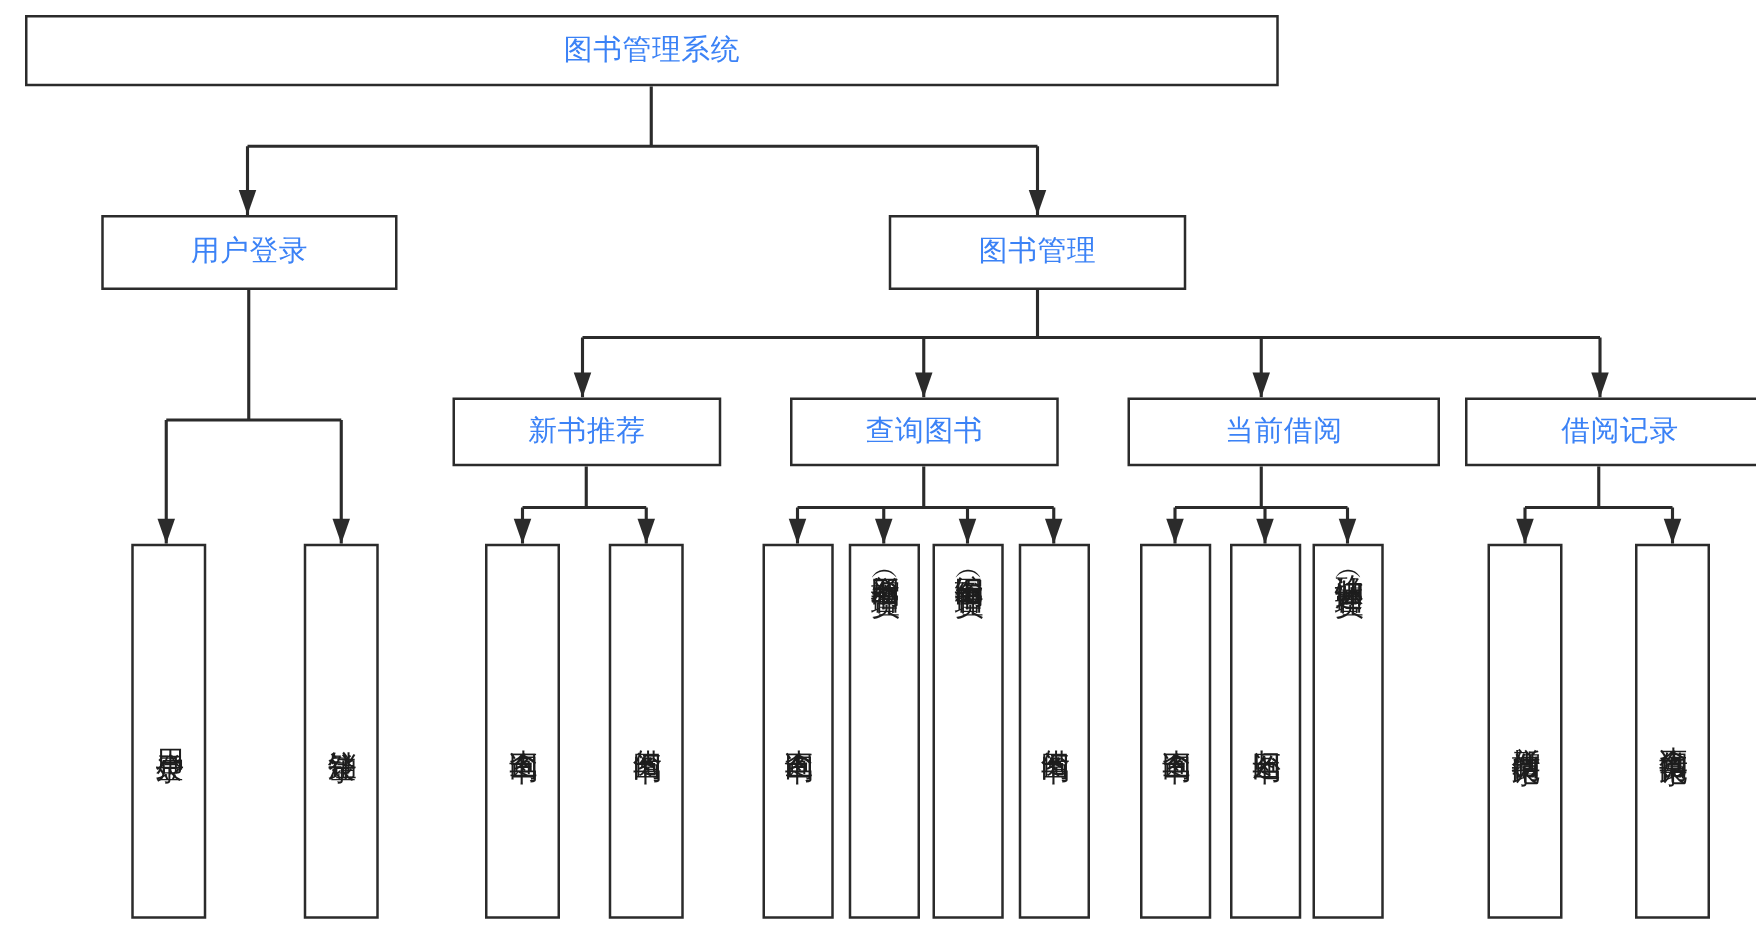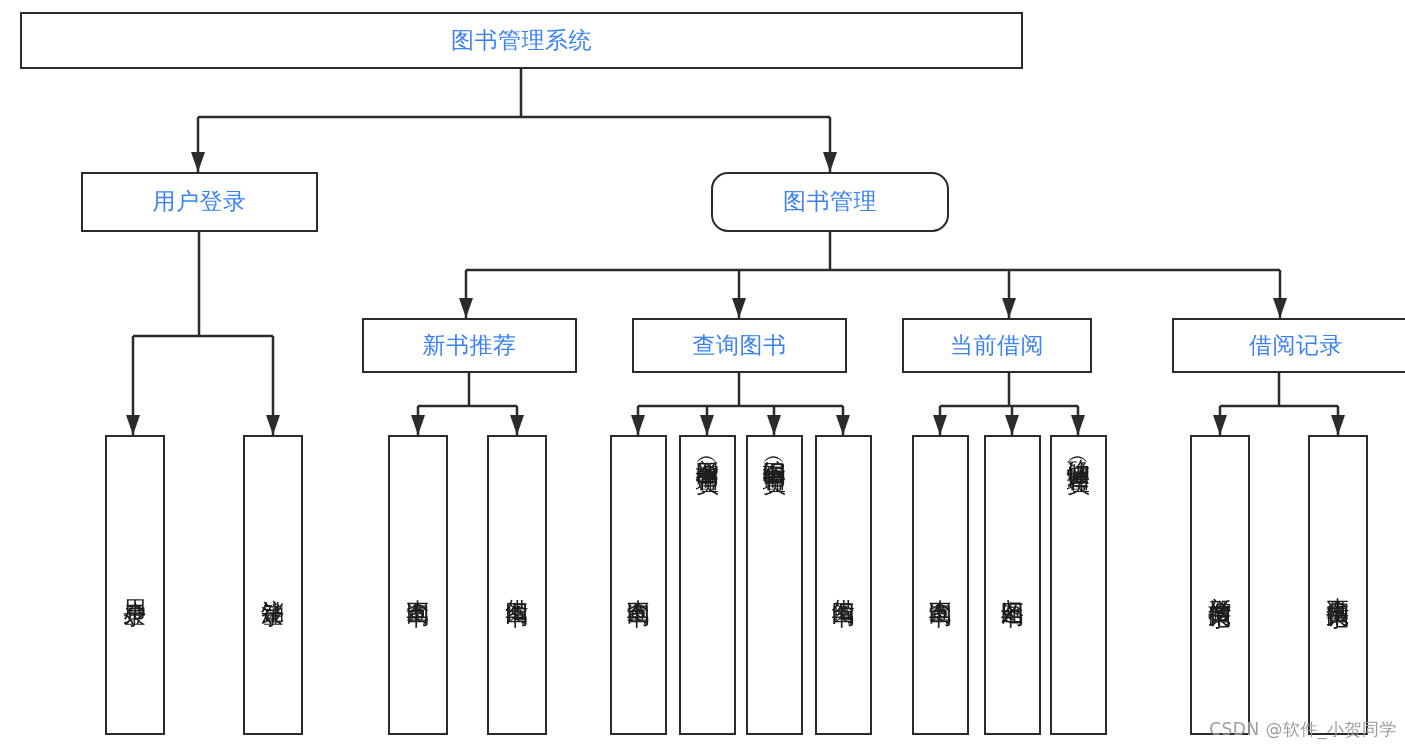--- a/index.html
+++ b/index.html
@@ -126,30 +126,30 @@
       <polygon points="1331,415 1345,415 1338,435" fill="#2b2b2b"></polygon>
     </svg>
 
   <div id="boxes-layer">
       <div class="node-box" style="left: 20px; top: 12px; width: 1003px; height: 57px;">
         <span class="node-label-h">图书管理系统</span>
       </div>
       <div class="node-box" style="left: 81px; top: 172px; width: 237px; height: 60px;">
         <span class="node-label-h">用户登录</span>
       </div>
-      <div class="node-box" style="left: 711px; top: 172px; width: 238px; height: 60px; border-radius: 17px;">
+      <div class="node-box" style="left: 711px; top: 172px; width: 238px; height: 60px;">
         <span class="node-label-h">图书管理</span>
       </div>
       <div class="node-box" style="left: 362px; top: 318px; width: 215px; height: 55px; align-items: center;">
         <span class="node-label-h">新书推荐</span>
       </div>
       <div class="node-box" style="left: 632px; top: 318px; width: 215px; height: 55px;">
         <span class="node-label-h">查询图书</span>
       </div>
-      <div class="node-box" style="left: 902px; top: 318px; width: 190px; height: 55px;">
+      <div class="node-box" style="left: 902px; top: 318px; width: 250px; height: 55px;">
         <span class="node-label-h">当前借阅</span>
       </div>
       <div class="node-box" style="left: 1172px; top: 318px; width: 248px; height: 55px;">
         <span class="node-label-h">借阅记录</span>
       </div>
       <div class="node-box" style="left: 105px; top: 435px; width: 60px; height: 300px; align-items: center; padding-top: 0px;">
         <span class="node-label-v">用户登录</span>
       </div>
       <div class="node-box" style="left: 243px; top: 435px; width: 60px; height: 300px; align-items: center; padding-top: 0px;">
         <span class="node-label-v">注销登录</span>
@@ -182,14 +182,13 @@
         <span class="node-label-v">确认归还（管理员）</span>
       </div>
       <div class="node-box" style="left: 1190px; top: 435px; width: 60px; height: 300px; align-items: center; padding-top: 0px;">
         <span class="node-label-v">新增借阅记录</span>
       </div>
       <div class="node-box" style="left: 1308px; top: 435px; width: 60px; height: 300px; align-items: center; padding-top: 0px;">
         <span class="node-label-v">查询借阅记录</span>
       </div>
     </div>
 
-  <div class="watermark">CSDN @软件_小贺同学</div>
 </div>
 
 </body></html>

